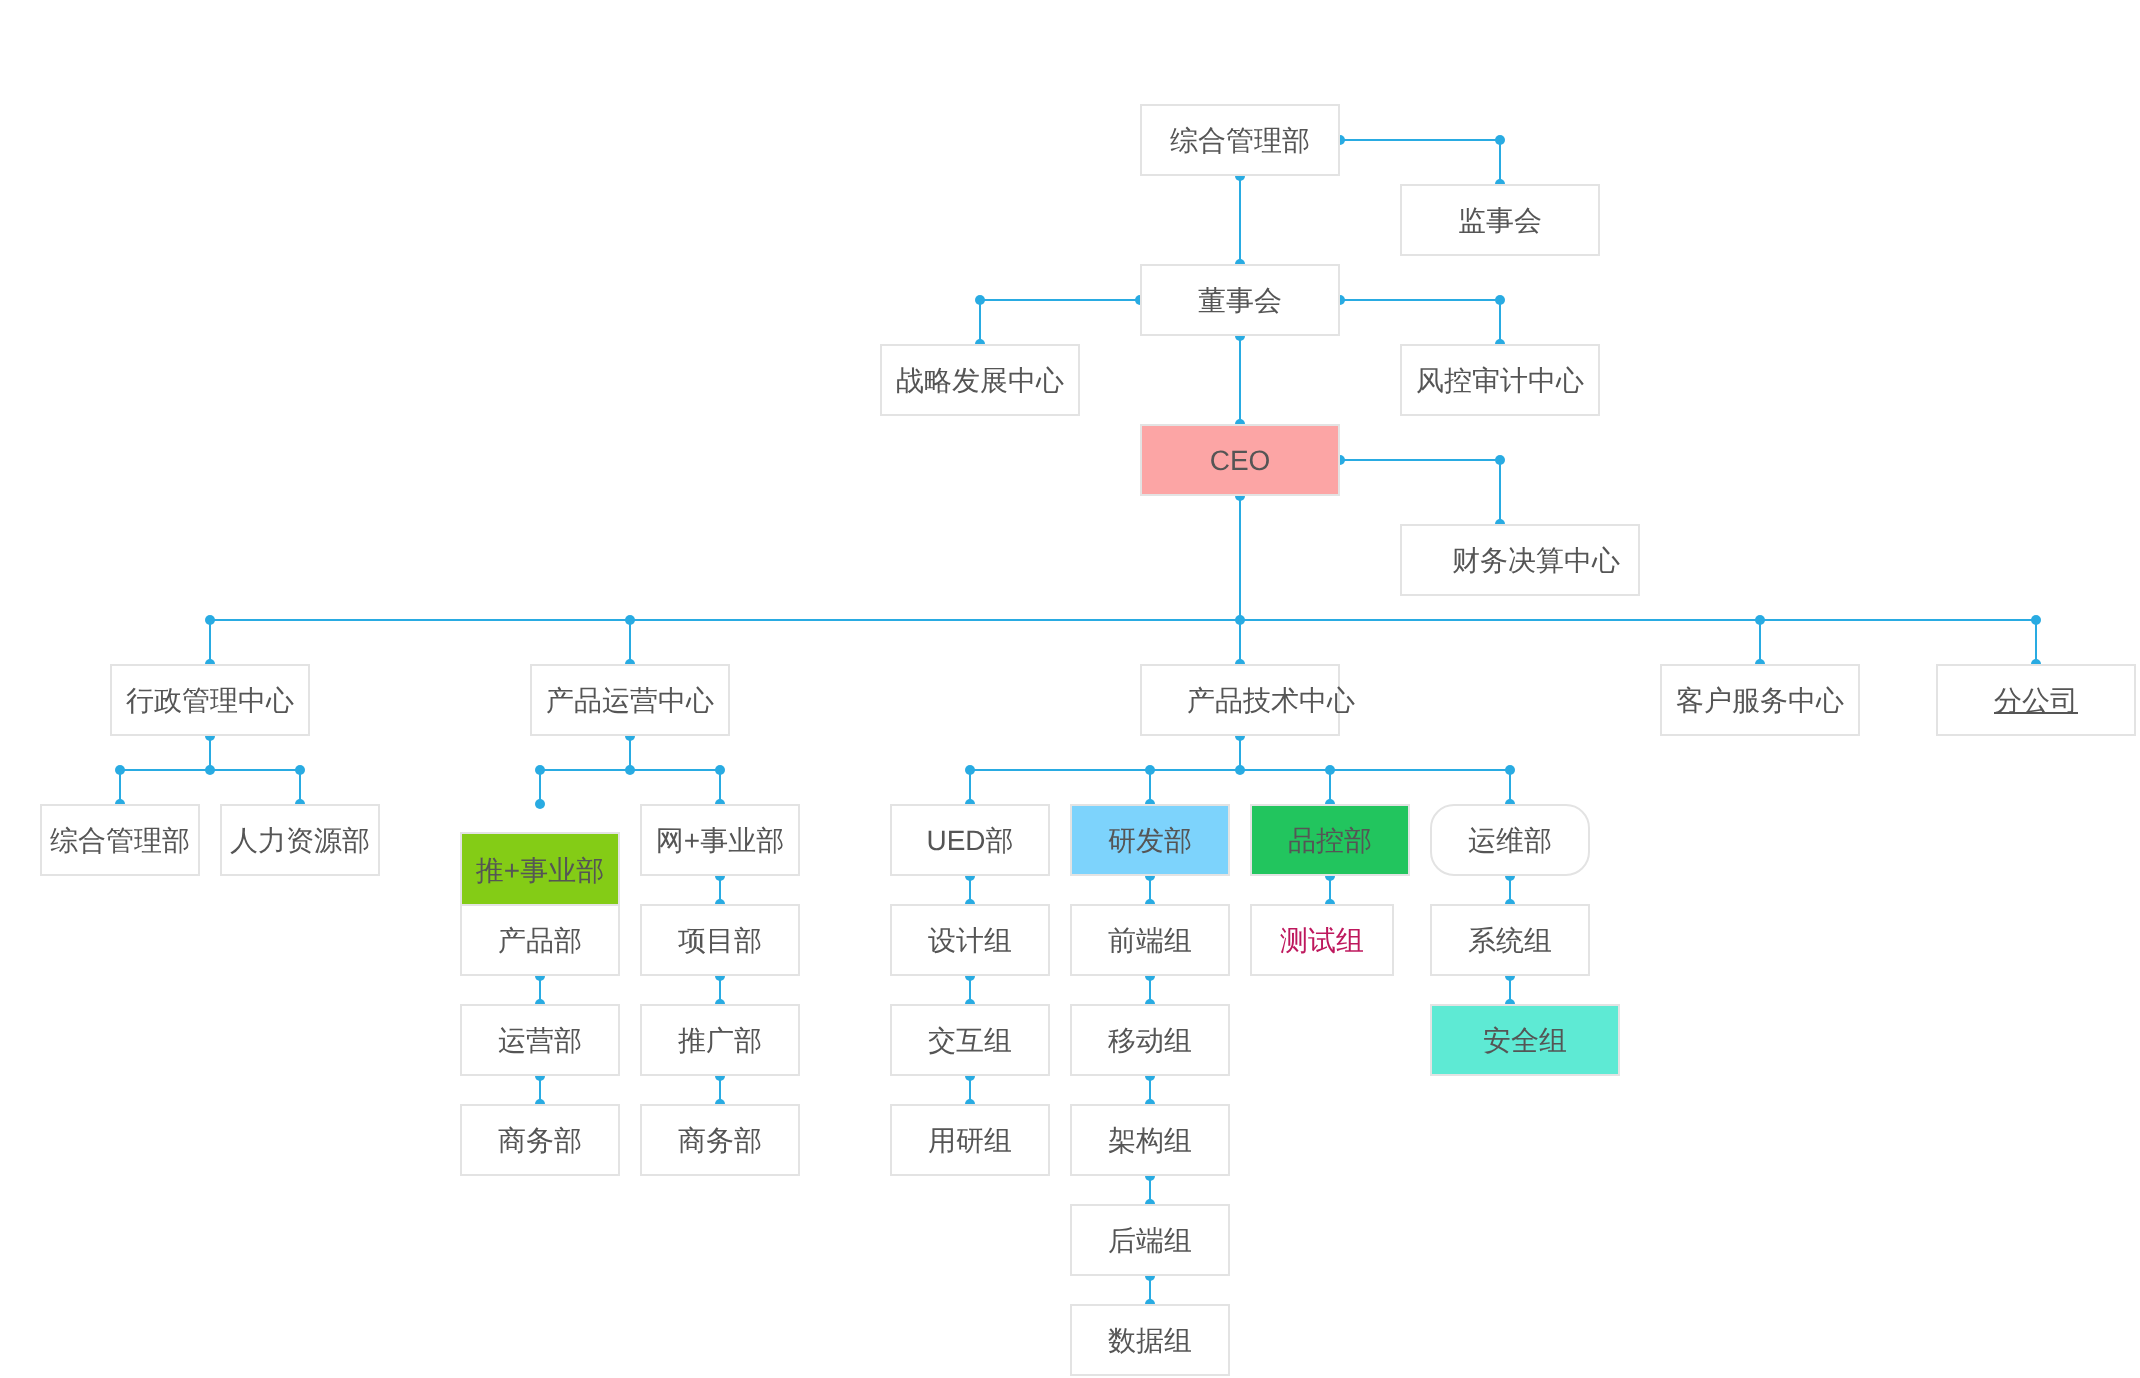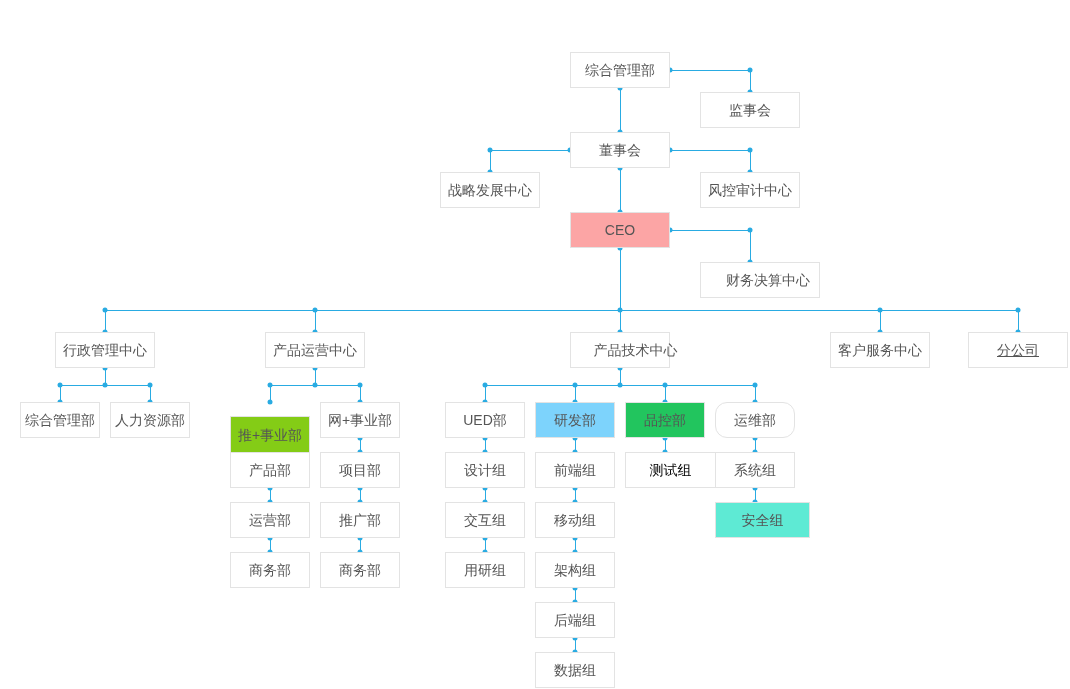--- a/index.html
+++ b/index.html
@@ -273,21 +273,21 @@
       </div>
       <div class="org-node" style="left: 535px; top: 552px; width: 80px; height: 36px; border-color: rgb(227, 227, 227); background: rgb(255, 255, 255); color: rgb(85, 85, 85);">
         <span>架构组</span>
       </div>
       <div class="org-node" style="left: 535px; top: 602px; width: 80px; height: 36px; border-color: rgb(227, 227, 227); background: rgb(255, 255, 255); color: rgb(85, 85, 85);">
         <span>后端组</span>
       </div>
       <div class="org-node" style="left: 535px; top: 652px; width: 80px; height: 36px; border-color: rgb(227, 227, 227); background: rgb(255, 255, 255); color: rgb(85, 85, 85);">
         <span>数据组</span>
       </div>
-      <div class="org-node" style="left: 625px; top: 452px; width: 91px; height: 36px; border-color: rgb(227, 227, 227); background: rgb(255, 255, 255); color: #000000;">
+      <div class="org-node" style="left: 625px; top: 452px; width: 72px; height: 36px; border-color: rgb(227, 227, 227); background: rgb(255, 255, 255); color: #be185d;">
         <span>测试组</span>
       </div>
       <div class="org-node" style="left: 715px; top: 452px; width: 80px; height: 36px; border-color: rgb(227, 227, 227); background: rgb(255, 255, 255); color: rgb(85, 85, 85);">
         <span>系统组</span>
       </div>
       <div class="org-node" style="left: 715px; top: 502px; width: 95px; height: 36px; border-color: rgb(227, 227, 227); background: #5eead4; color: rgb(85, 85, 85);">
         <span>安全组</span>
       </div>
     </div>
 </div>

